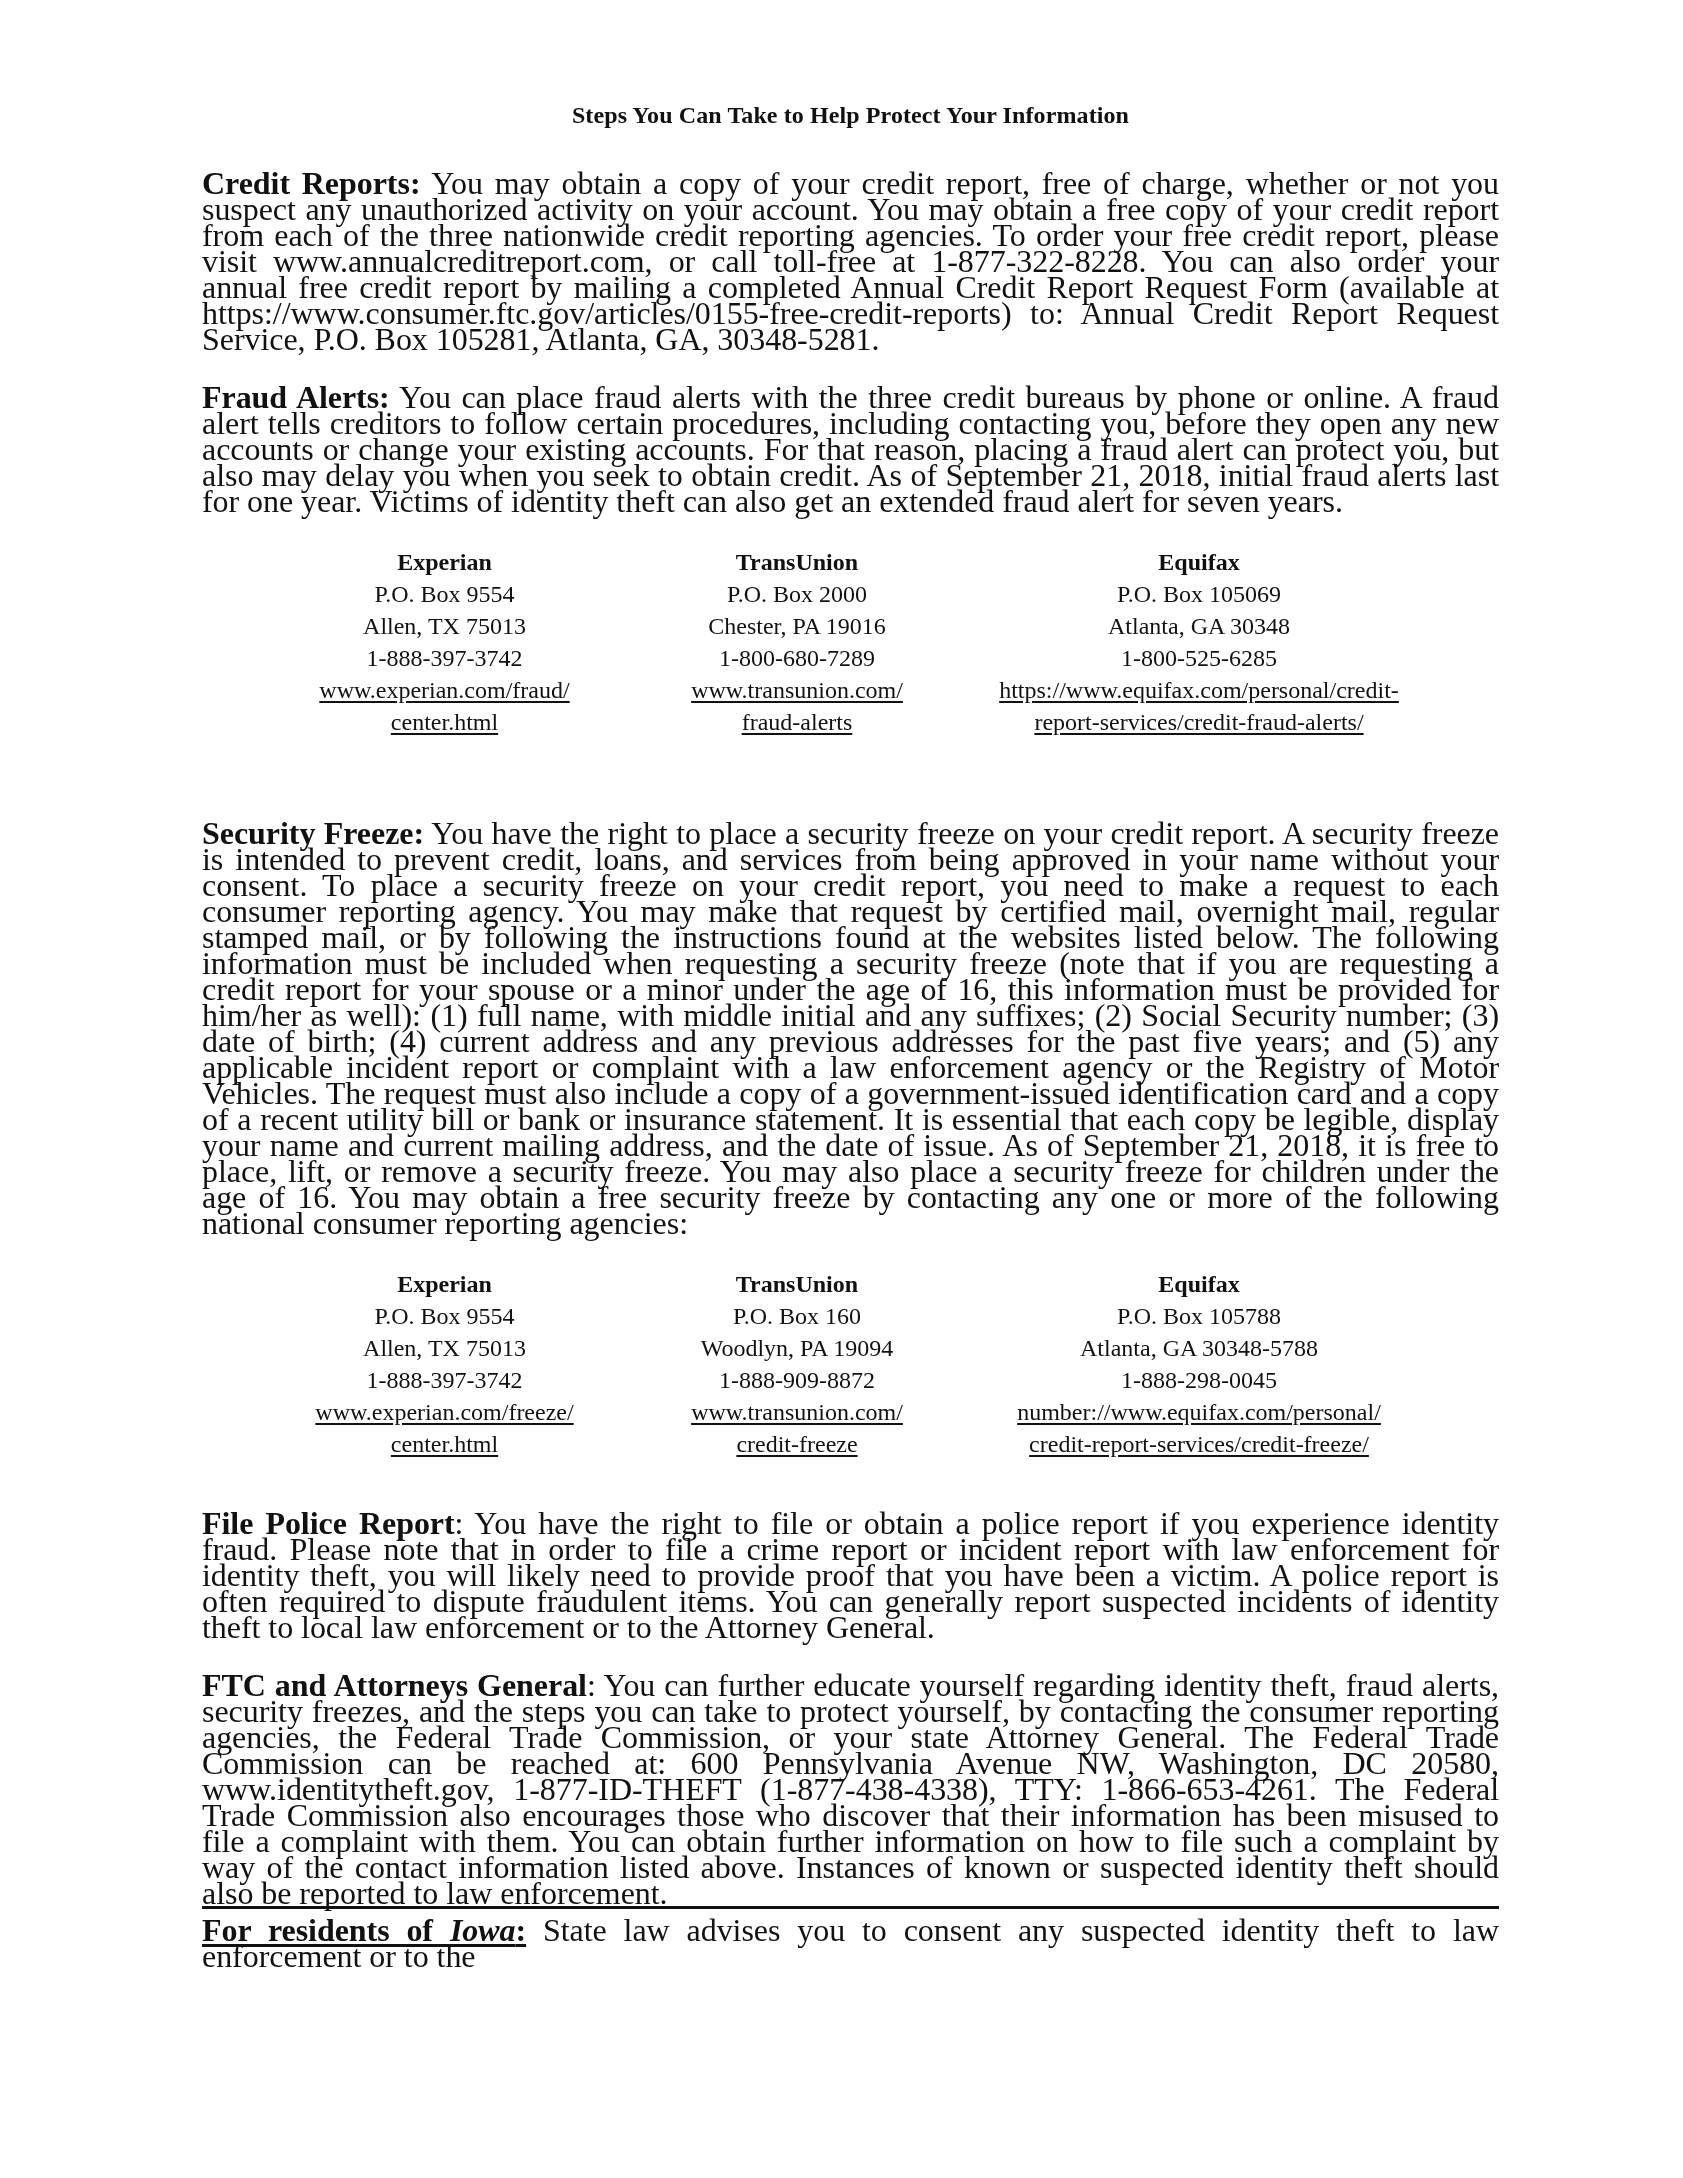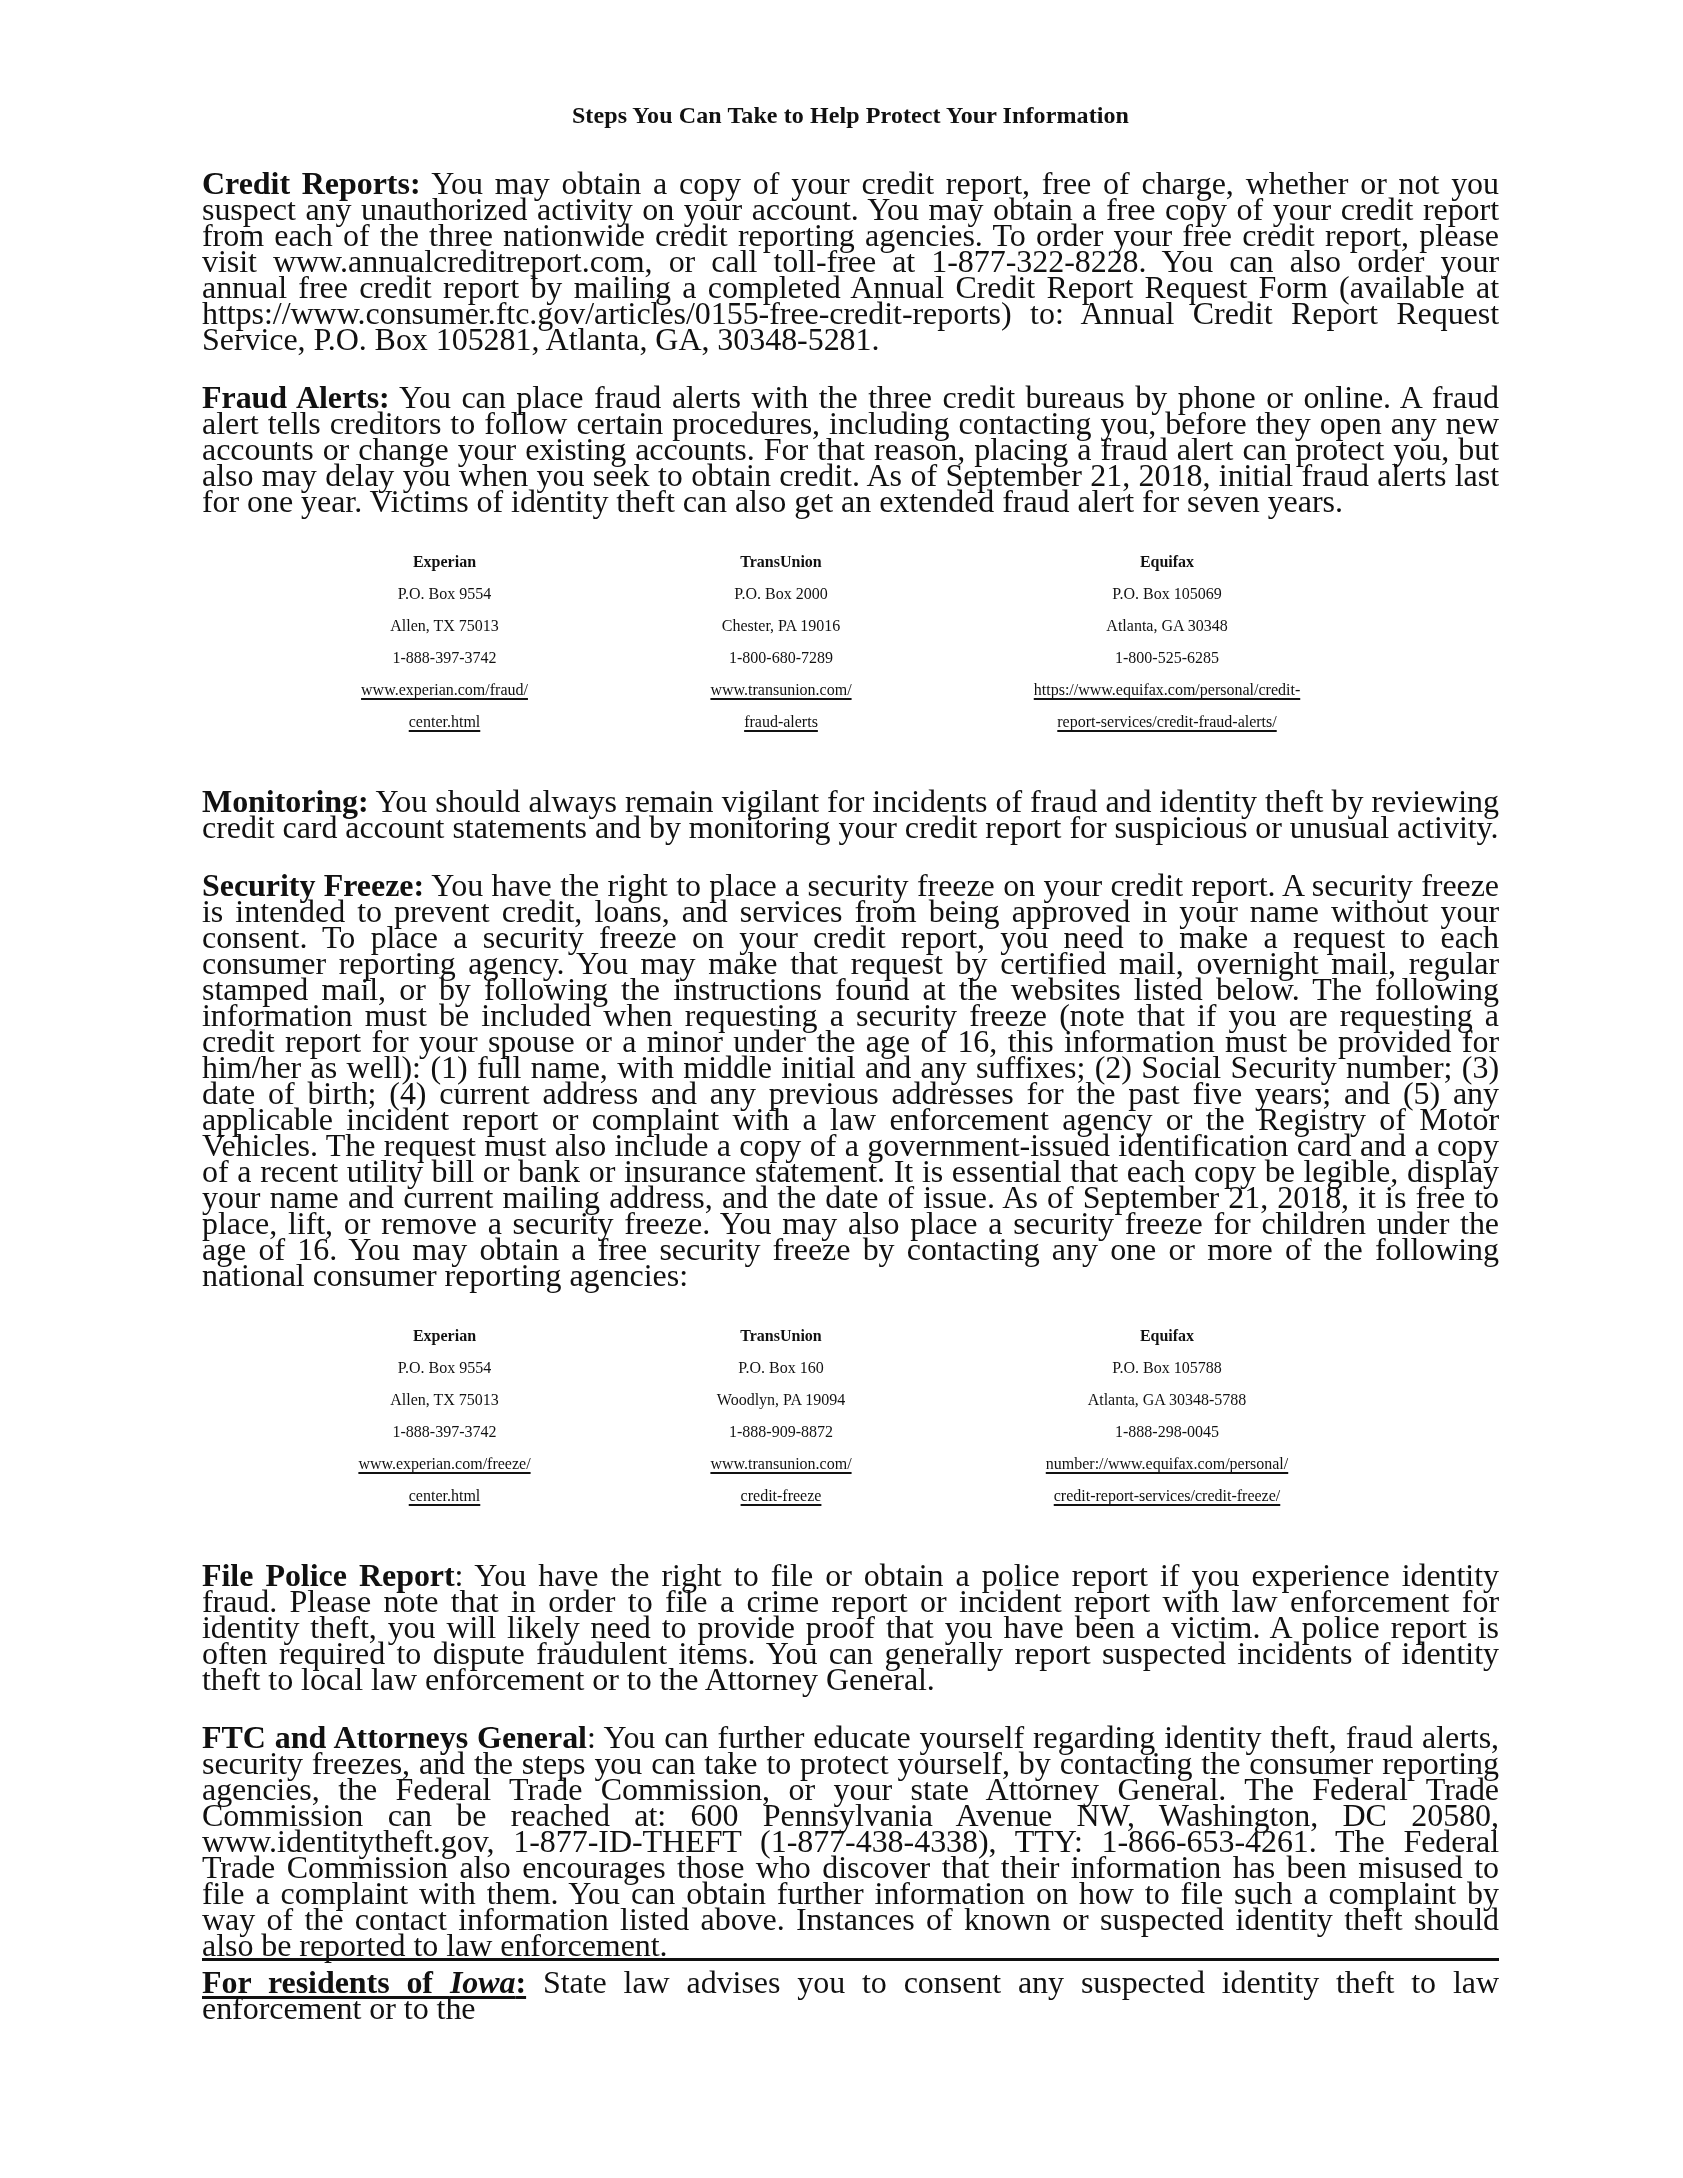--- a/index.html
+++ b/index.html
@@ -38,24 +38,24 @@
     }
     .para .lead {
       font-weight: bold;
     }
     .gap-32 { height: 32px; }
     .gap-50 { height: 50px; }
 
     .agencies {
       display: grid;
       grid-template-columns: 317px 356px 416px;
-      column-gap: 0;
+      column-gap: 16px;
       margin-left: 84px;
       width: 1089px;
-      font-size: 16px;
+      font-size: 24px;
       line-height: 32px;
     }
     .agency {
       text-align: center;
     }
     .agency .name {
       font-weight: bold;
     }
     .agency .link {
       text-decoration: underline;
@@ -119,21 +119,20 @@
       <div>P.O. Box 105069</div>
       <div>Atlanta, GA 30348</div>
       <div>1-800-525-6285</div>
       <div><span class="link">https://www.equifax.com/personal/credit-</span></div>
       <div><span class="link">report-services/credit-fraud-alerts/</span></div>
     </div>
   </div>
 
   <div class="gap-50"></div>
 
-  <p class="para"><span class="lead">Monitoring:</span><span> You should always remain vigilant for incidents of fraud and identity theft by reviewing credit card account statements and by monitoring your credit report for suspicious or unusual activity.</span></p>
 
   <div class="gap-32"></div>
 
   <p class="para"><span class="lead">Security Freeze:</span><span> You have the right to place a security freeze on your credit report.  A security freeze is intended to prevent credit, loans, and services from being approved in your name without your consent.  To place a security freeze on your credit report, you need to make a request to each consumer reporting agency.  You may make that request by certified mail, overnight mail, regular stamped mail, or by following the instructions found at the websites listed below.  The following information must be included when requesting a security freeze (note that if you are requesting a credit report for your spouse or a minor under the age of 16, this information must be provided for him/her as well): (1) full name, with middle initial and any suffixes; (2) Social Security number; (3) date of birth; (4) current address and any previous addresses for the past five years; and (5) any applicable incident report or complaint with a law enforcement agency or the Registry of Motor Vehicles.  The request must also include a copy of a government-issued identification card and a copy of a recent utility bill or bank or insurance statement.  It is essential that each copy be legible, display your name and current mailing address, and the date of issue.  As of September 21, 2018, it is free to place, lift, or remove a security freeze.  You may also place a security freeze for children under the age of 16.  You may obtain a free security freeze by contacting any one or more of the following national consumer reporting agencies:</span></p>
 
   <div class="gap-32"></div>
 
   <div class="agencies">
     <div class="agency">
       <div class="name">Experian</div>

